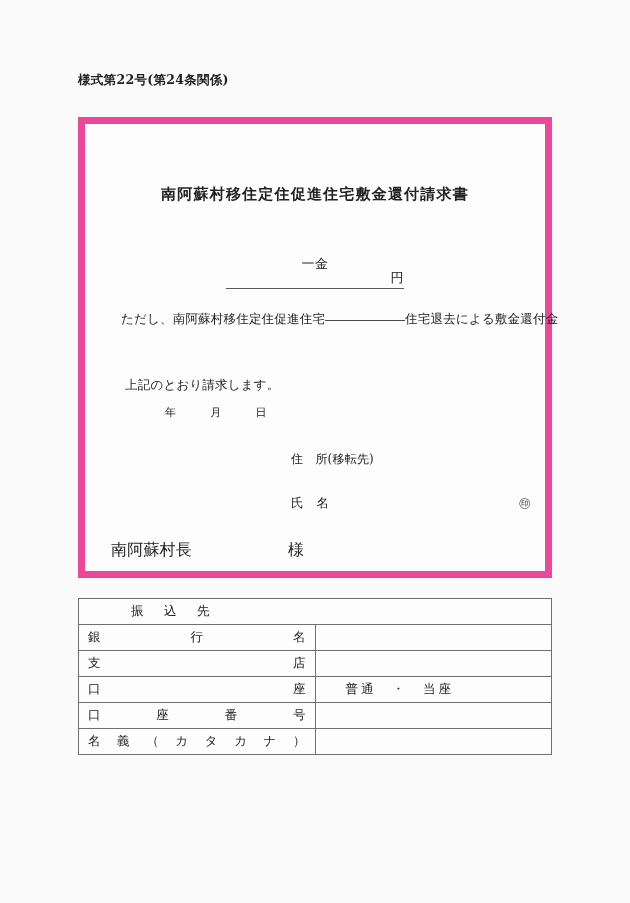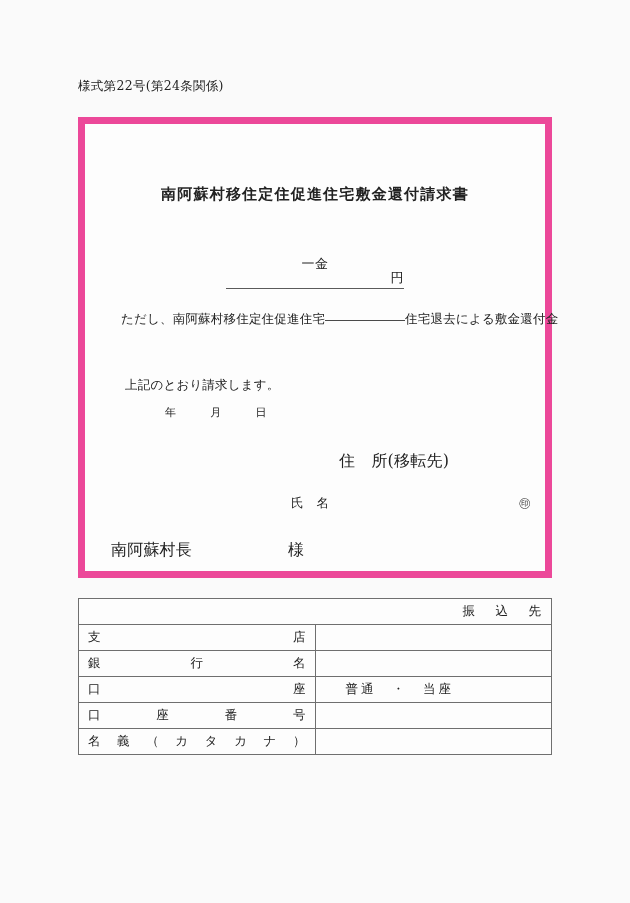--- a/index.html
+++ b/index.html
@@ -18,24 +18,25 @@
 
   .page {
     position: absolute;
     inset: 0;
   }
 
   
   .form-number {
     position: absolute;
     left: 78px;
-    top: 78px;
+    top: 72px;
     font-size: 12.5px;
     letter-spacing: 0.3px;
     white-space: nowrap;
+    font-weight: bold;
   }
 
   
   .main-box {
     position: absolute;
     left: 78px;
     top: 117px;
     width: 474px;
     height: 461px;
     border: 7px solid #ec4899;
@@ -113,23 +114,22 @@
     font-size: 11px;
     letter-spacing: 0.2px;
   }
   .date-row .sp { display: inline-block; width: 34px; }
 
   
   .address-row {
     position: absolute;
     left: 206px;
     top: 327px;
-    font-size: 16px;
-    letter-spacing: 0.2px;
-    margin-left: 48px;
+    font-size: 12px;
+    letter-spacing: 0.2px;
   }
   .name-row {
     position: absolute;
     left: 206px;
     top: 371px;
     right: 14px;
     font-size: 12.5px;
     letter-spacing: 0.2px;
   }
   .seal {
@@ -161,21 +161,21 @@
     background: #fdfdfd;
   }
   .bank-table td {
     border: 1px solid #6f6f6f;
     height: 26px;
     font-size: 12.5px;
     padding: 0 6px;
     box-sizing: border-box;
   }
   .bank-table .hdr {
-    text-align: right;
+    text-align: left;
     letter-spacing: 4px;
     text-indent: 4px;
     padding-left: 48px;
   }
   .bank-table .lbl {
     width: 149px;
     text-align: justify;
     text-align-last: justify;
     letter-spacing: 0px;
     padding: 0 9px;
@@ -230,25 +230,25 @@
     </div>
 
   </div>
 
   <table class="bank-table">
     <tbody>
       <tr>
         <td class="hdr" colspan="2">振　込　先</td>
       </tr>
       <tr>
+        <td class="lbl">銀　行　名</td>
+        <td class="val"></td>
+      </tr>
+      <tr>
         <td class="lbl">支　店</td>
-        <td class="val"></td>
-      </tr>
-      <tr>
-        <td class="lbl">銀　行　名</td>
         <td class="val"></td>
       </tr>
       <tr>
         <td class="lbl">口　座</td>
         <td class="val">普通　・　当座</td>
       </tr>
       <tr>
         <td class="lbl">口座番号</td>
         <td class="val"></td>
       </tr>

